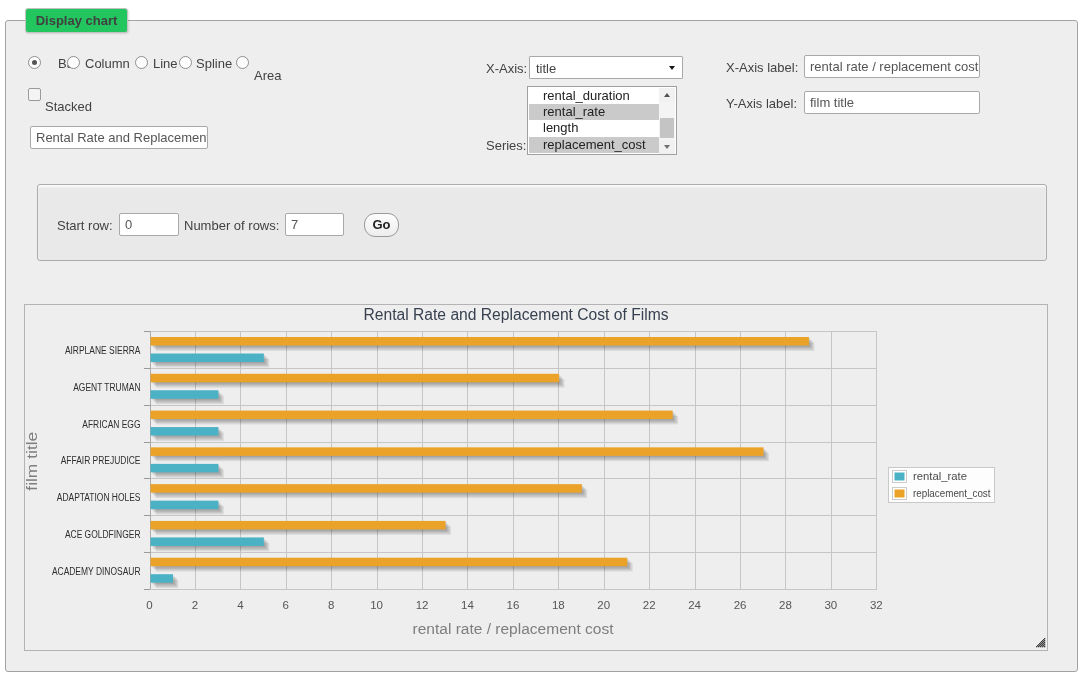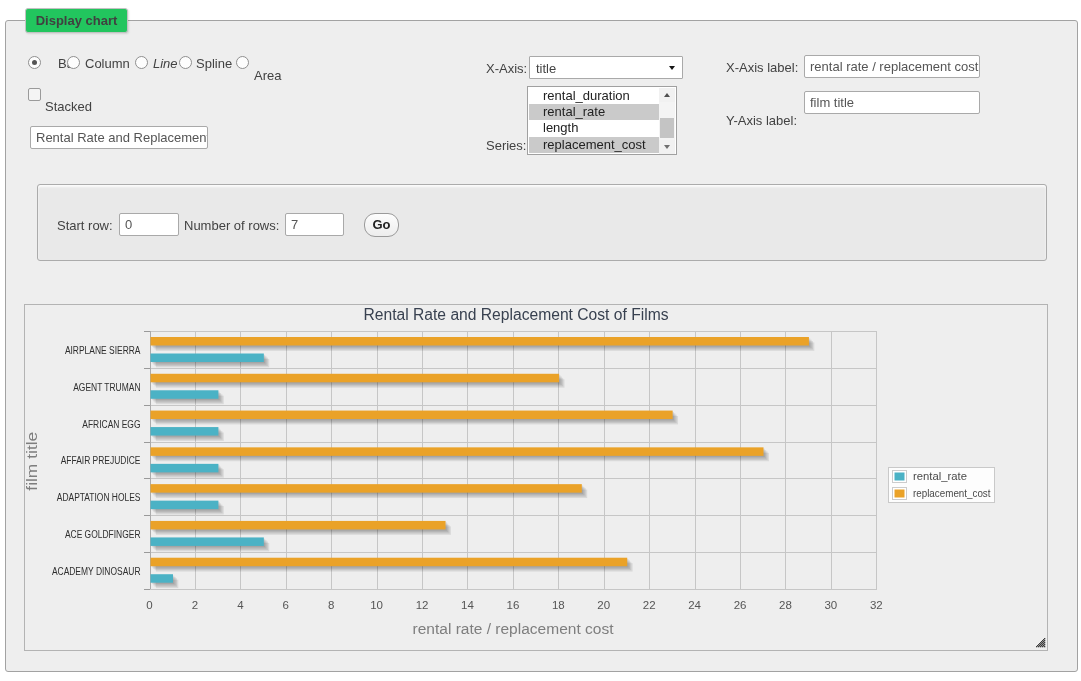--- a/index.html
+++ b/index.html
@@ -33,21 +33,21 @@
 </head>
 <body>
 <div class="abs" id="fieldset"></div>
 <div class="abs" id="legendbox">Display chart</div>
 
 <div class="abs radio checked" style="left:28px;top:56px;"></div>
 <div class="abs lbl" style="left:58px;top:56px;text-align:center;">Bar</div>
 <div class="abs radio" style="left:67px;top:56px;"></div>
 <div class="abs lbl" style="left:85px;top:56px;">Column</div>
 <div class="abs radio" style="left:135px;top:56px;"></div>
-<div class="abs lbl" style="left:153px;top:56px;font-style:italic;">Line</div>
+<div class="abs lbl" style="left:153px;top:56px;">Line</div>
 <div class="abs radio" style="left:179px;top:56px;"></div>
 <div class="abs lbl" style="left:196px;top:56px;">Spline</div>
 <div class="abs radio" style="left:236px;top:56px;"></div>
 <div class="abs lbl" style="left:254px;top:56px;margin-top:12px;">Area</div>
 
 <div class="abs" id="chk" style="left:28px;top:88px;"></div>
 <div class="abs lbl" style="left:45px;top:79px;margin-top:20px;">Stacked</div>
 
 <input class="txt" style="left: 30px; top: 126px; width: 178px; height: 23px;" value="Rental Rate and Replacement Cost of Films">
 
@@ -69,21 +69,21 @@
       </div>
     <div id="sthumb"></div>
     <div class="sbtn" style="bottom:0;">
         <div class="tri-dn"></div>
       </div>
   </div>
 </div>
 
 <div class="abs lbl" style="left:726px;top:60px;">X-Axis label:</div>
 <input class="txt" style="left: 804px; top: 55px; width: 176px; height: 23px;" value="rental rate / replacement cost">
-<div class="abs lbl" style="left:726px;top:113px;">Y-Axis label:</div>
+<div class="abs lbl" style="left:726px;top:96px;">Y-Axis label:</div>
 <input class="txt" style="left: 804px; top: 91px; width: 176px; height: 23px;" value="film title">
 
 <div class="abs" id="gobox"></div>
 <div class="abs lbl" style="left:57px;top:218px;">Start row:</div>
 <input class="txt" style="left: 119px; top: 213px; width: 60px; height: 23px;" value="0">
 <div class="abs lbl" style="left:184px;top:218px;">Number of rows:</div>
 <input class="txt" style="left: 285px; top: 213px; width: 59px; height: 23px;" value="7">
 <div class="abs" id="gobtn">Go</div>
 
 <div class="abs" id="chartbox"></div>

